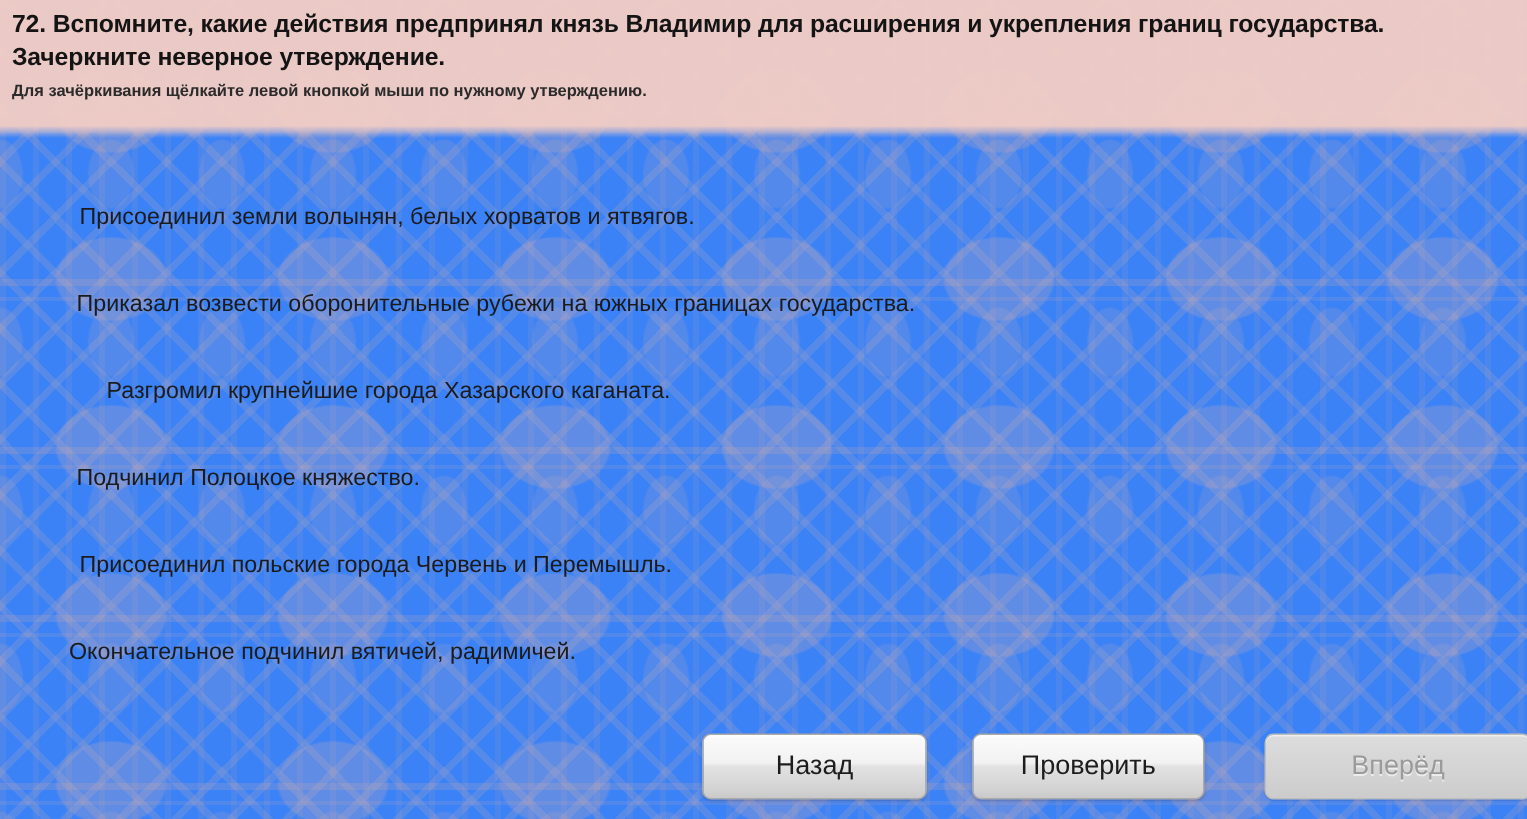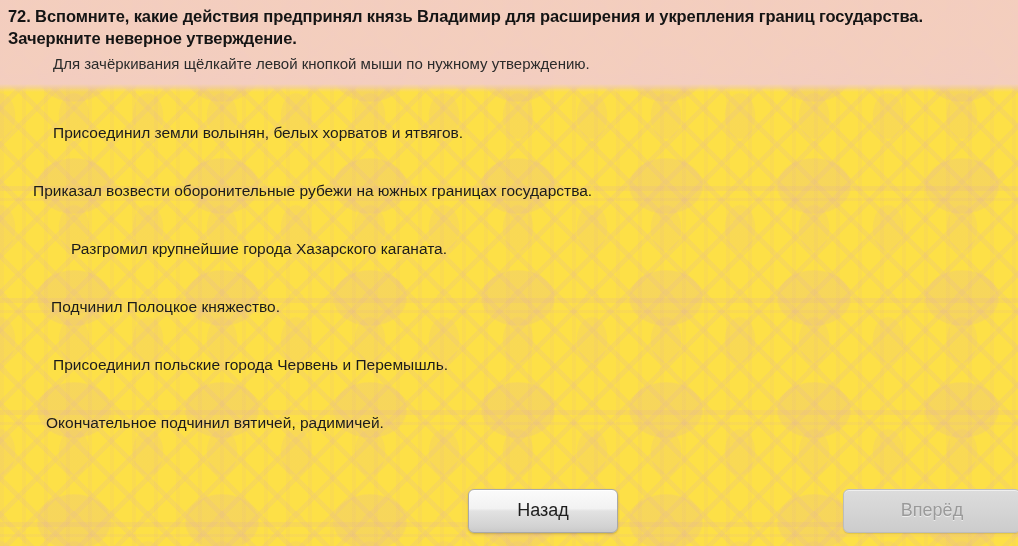--- a/index.html
+++ b/index.html
@@ -16,21 +16,21 @@
     position: relative;
   }
 
   
   #app {
     position: absolute;
     inset: 0;
     width: 1018px;
     height: 546px;
     overflow: hidden;
-    background: #fde047;
+    background: #3b82f6;
   }
 
   .bg-layer {
     position: absolute;
     inset: 0;
     pointer-events: none;
   }
 
   
   .bg-diamonds {
@@ -104,31 +104,30 @@
     font-size: 16.5px;
     font-weight: bold;
     line-height: 1.32;
     color: #141414;
     letter-spacing: -0.1px;
     max-width: 985px;
   }
 
   .q-subtitle {
     margin-top: 5px;
-    font-size: 15px;
-    font-weight: normal;
+    font-size: 11px;
+    font-weight: bold;
     color: #2b2b2b;
     line-height: 1.2;
-    margin-left: 45px;
   }
 
   
   .statements {
     position: absolute;
-    top: 104px;
+    top: 116px;
     left: 0;
     right: 0;
   }
 
   .statement {
     height: 58px;
     display: flex;
     align-items: center;
     font-size: 15.5px;
     color: #1b1b1b;
@@ -201,36 +200,37 @@
 
     <div class="question-header">
       <div class="q-title">72. Вспомните, какие действия предпринял князь Владимир для расширения и укрепления границ государства. Зачеркните неверное утверждение.</div>
       <div class="q-subtitle">Для зачёркивания щёлкайте левой кнопкой мыши по нужному утверждению.</div>
     </div>
 
     <div class="statements" id="statements">
         <div class="statement" style="padding-left: 53px;">
           <span class="txt">Присоединил земли волынян, белых хорватов и ятвягов.</span>
         </div>
-        <div class="statement" style="padding-left: 33px;">
+        <div class="statement" style="padding-left: 51px;">
           <span class="txt">Приказал возвести оборонительные рубежи на южных границах государства.</span>
         </div>
         <div class="statement" style="padding-left: 71px;">
           <span class="txt">Разгромил крупнейшие города Хазарского каганата.</span>
         </div>
         <div class="statement" style="padding-left: 51px;">
           <span class="txt">Подчинил Полоцкое княжество.</span>
         </div>
         <div class="statement" style="padding-left: 53px;">
           <span class="txt">Присоединил польские города Червень и Перемышль.</span>
         </div>
         <div class="statement" style="padding-left: 46px;">
           <span class="txt">Окончательное подчинил вятичей, радимичей.</span>
         </div>
       </div>
 
     <div class="button-bar">
       <div class="btn btn-back">Назад</div>
+      <div class="btn btn-check">Проверить</div>
       <div class="btn btn-forward disabled">Вперёд</div>
     </div>
 
   </div>
 </div>
 
 </body></html>

